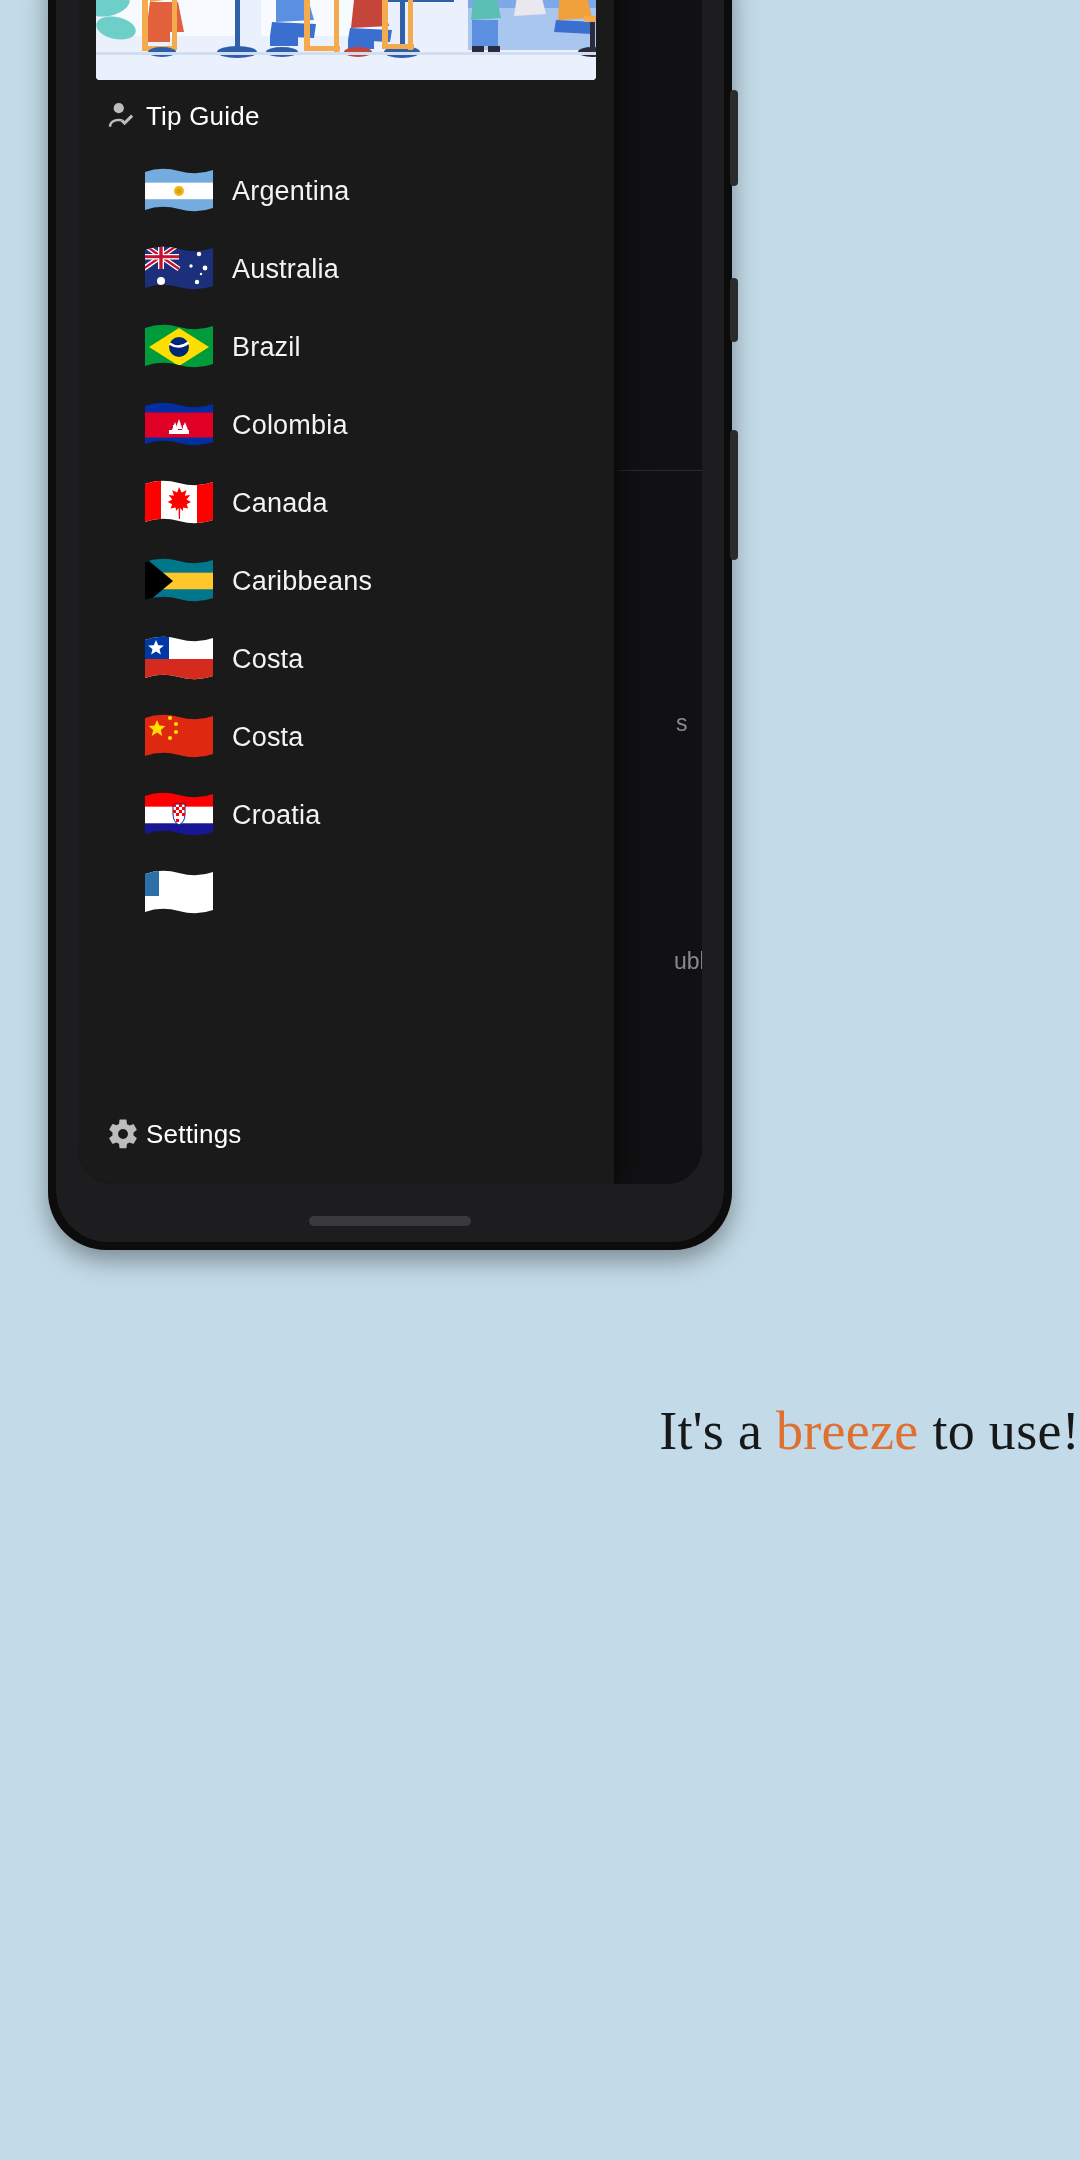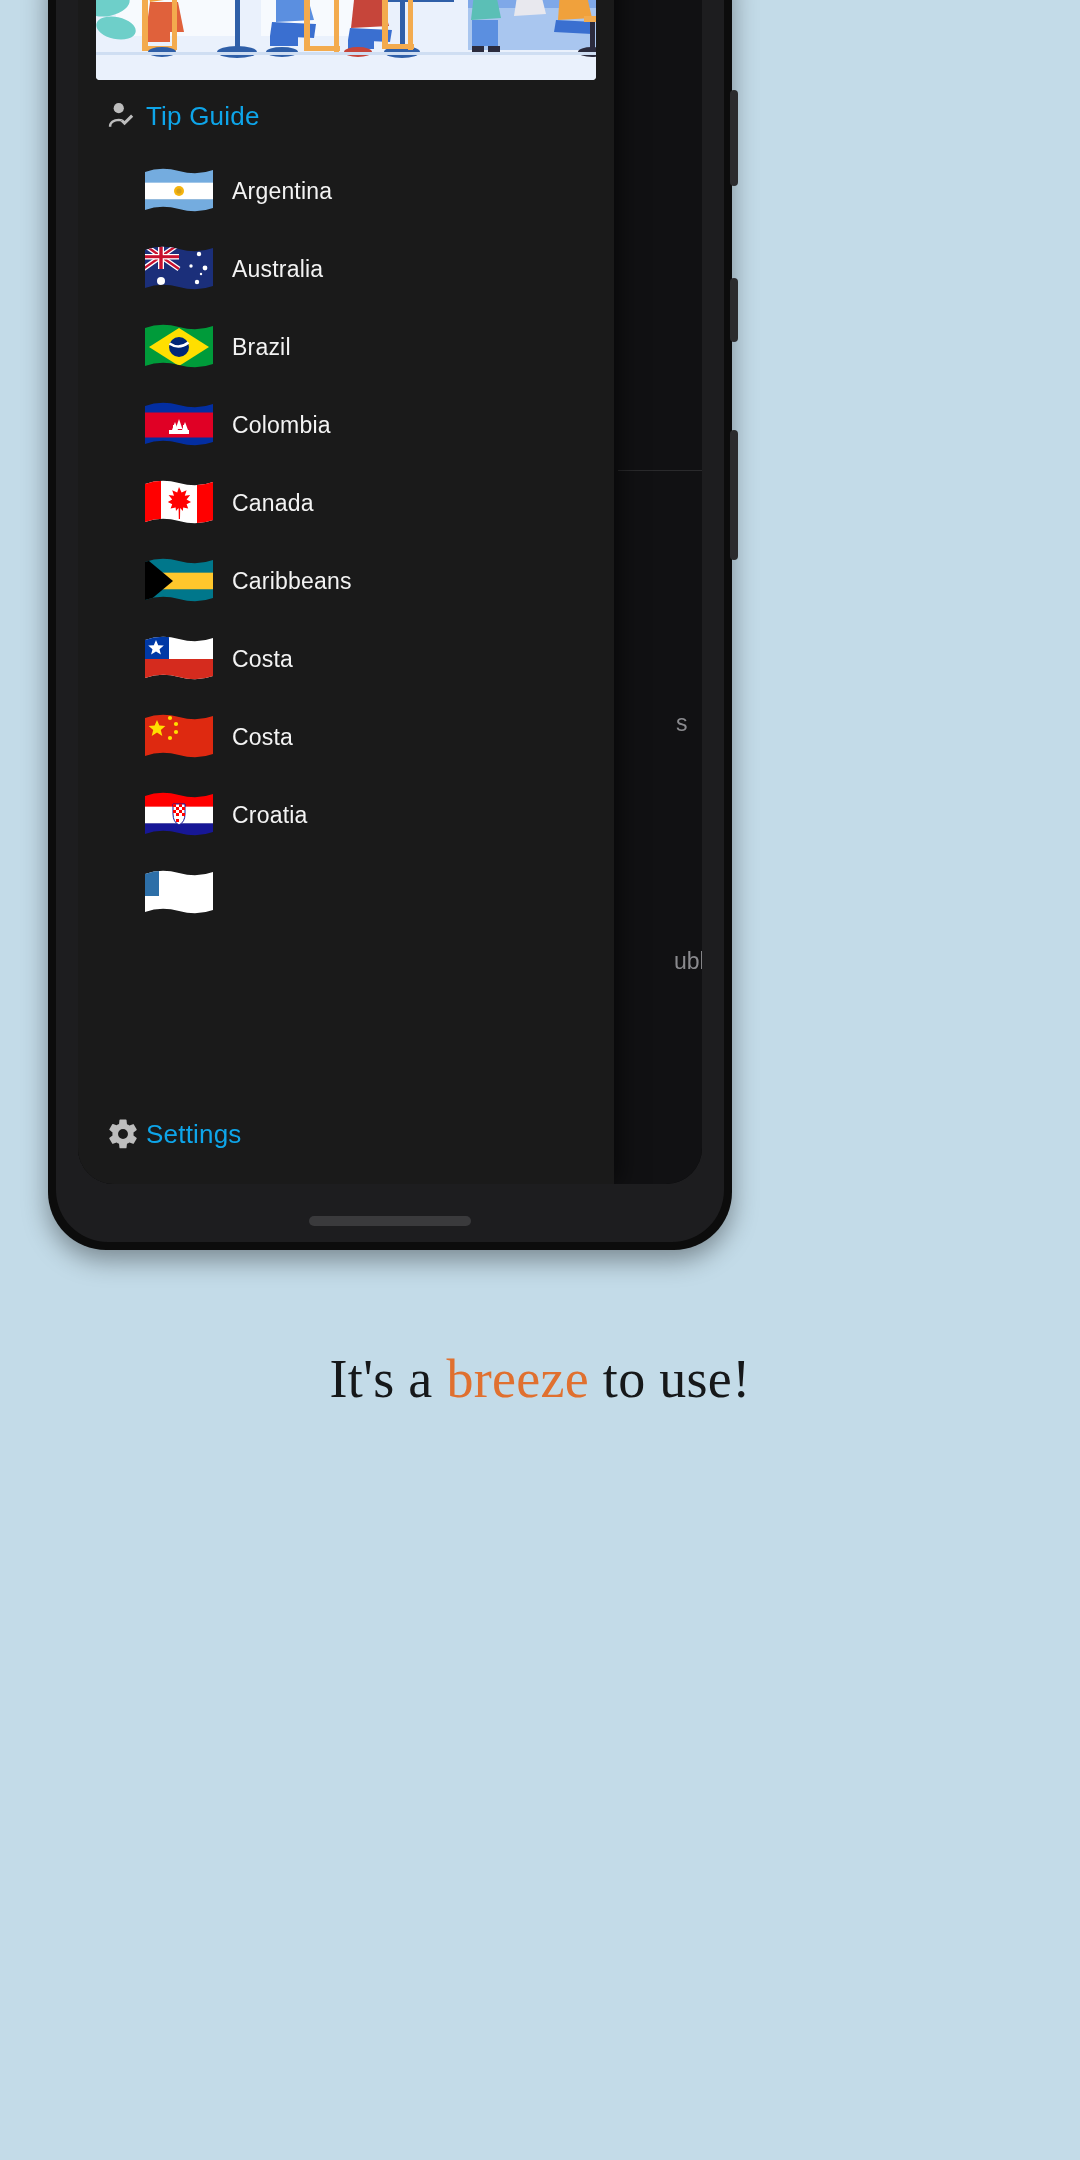--- a/index.html
+++ b/index.html
@@ -60,43 +60,43 @@
   }
   .drawer-row{
     display:flex;align-items:center;height:72px;padding-left:22px;
     box-sizing:border-box;
   }
   .row-icon{
     width:46px;flex:none;display:flex;align-items:center;justify-content:center;
   }
   .row-icon svg{width:34px;height:34px;fill:#bdbdbd;}
   .row-label{
-    color:#0ea5e9;font-size:26px;letter-spacing:.2px;
+    color:#ffffff;font-size:26px;letter-spacing:.2px;
   }
   #tip-guide-row .row-label{font-size:26px;}
 
   .country-row{
     display:flex;align-items:center;height:78px;padding-left:62px;
     box-sizing:border-box;
   }
   .flag{
     width:78px;flex:none;display:flex;align-items:center;justify-content:center;
   }
   .flag svg{width:72px;height:50px;display:block;}
   .country-name{
-    color:#f3f3f3;font-size:23px;margin-left:14px;letter-spacing:.2px;
+    color:#f3f3f3;font-size:27px;margin-left:14px;letter-spacing:.2px;
   }
 
   #drawer-footer{
     flex:none;border-top:0;padding-bottom:14px;background:#1a1a1a;
   }
 
   
   #caption{
-    position:absolute;left:0;right:0;top:1348px;text-align:center;
+    position:absolute;left:0;right:0;top:1400px;text-align:right;
     font-family:"Liberation Serif", serif;
     font-size:54px;color:#16181a;letter-spacing:.3px;
   }
   #caption .accent{color:#e0702f;}
 </style>
 </head>
 <body>
 
 <div id="phone">
   <div class="side-btn" id="btn-a"></div>

